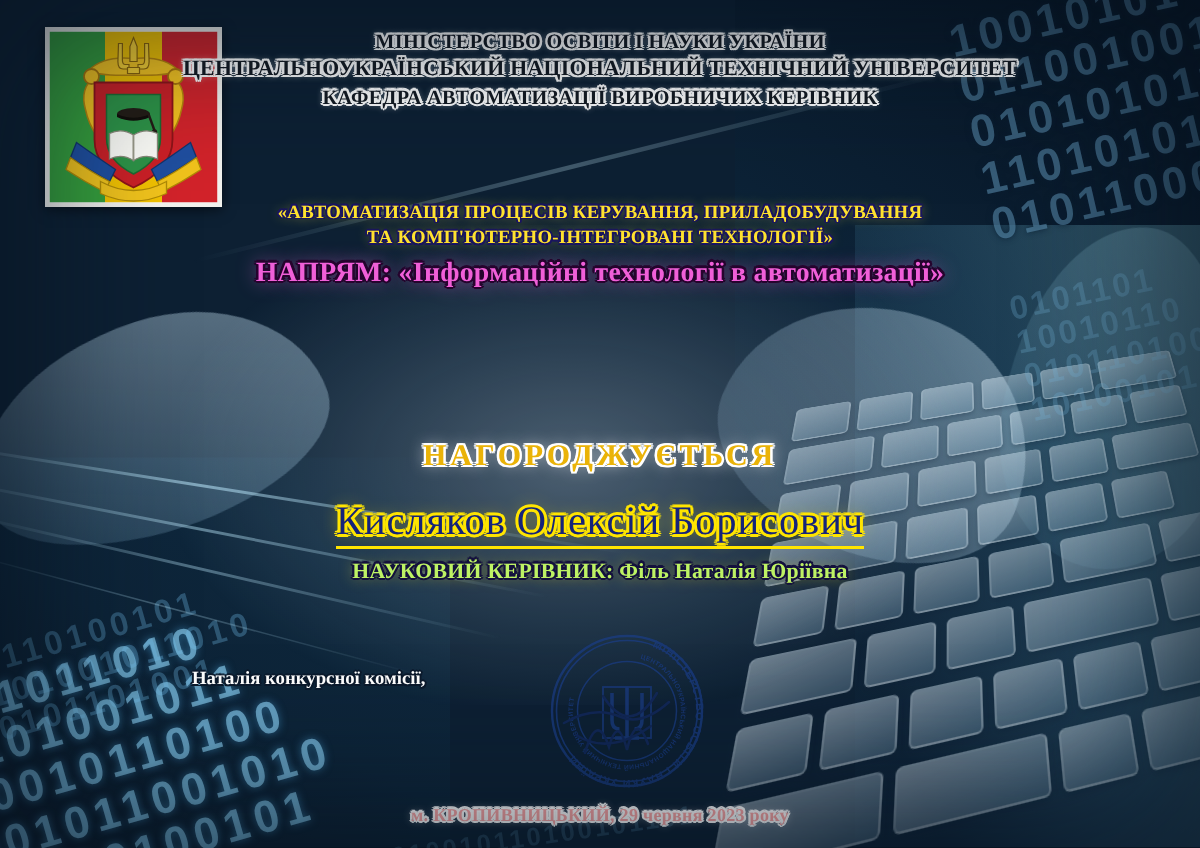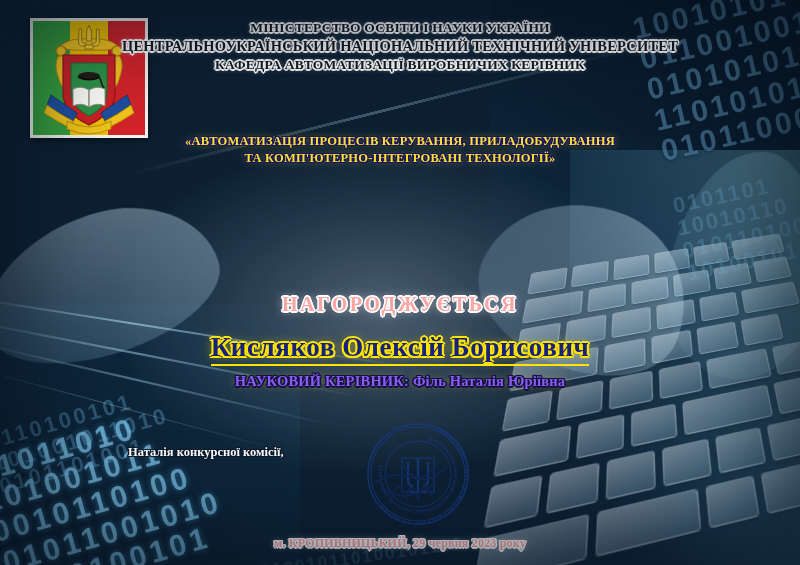--- a/index.html
+++ b/index.html
@@ -205,44 +205,44 @@
     text-shadow:
       -3px 0 0 #ffffff, 3px 0 0 #ffffff, 0 -3px 0 #ffffff, 0 3px 0 #ffffff,
       -2.2px -2.2px 0 #ffffff, 2.2px -2.2px 0 #ffffff, -2.2px 2.2px 0 #ffffff, 2.2px 2.2px 0 #ffffff,
       0 0 16px rgba(255,255,255,0.85),
       4px 5px 7px rgba(8,20,45,0.45);
   }
 
   .awarded{
     left:0;right:0;top:293px;
     font-weight:700;font-size:20px;letter-spacing:2.5px;
-    color:#fca5a5;
+    color:#eab308;
     text-shadow:
       -1.6px 0 0 #ffffff, 1.6px 0 0 #ffffff, 0 -1.6px 0 #ffffff, 0 1.6px 0 #ffffff,
       -1.2px -1.2px 0 #ffffff, 1.2px -1.2px 0 #ffffff, -1.2px 1.2px 0 #ffffff, 1.2px 1.2px 0 #ffffff,
       0 0 10px rgba(255,255,255,0.85);
   }
 
   .recipient-wrap{left:0;right:0;top:332px;}
   .recipient{
     display:inline-block;
-    font-weight:700;font-size:27px;letter-spacing:0.6px;
+    font-weight:400;font-size:27px;letter-spacing:0.6px;
     color:#15237a;
     border-bottom:2.5px solid #ffe500;
     padding-bottom:1px;
     text-shadow:
       -2px 0 0 #ffe500, 2px 0 0 #ffe500, 0 -2px 0 #ffe500, 0 2px 0 #ffe500,
       -1.5px -1.5px 0 #ffe500, 1.5px -1.5px 0 #ffe500, -1.5px 1.5px 0 #ffe500, 1.5px 1.5px 0 #ffe500,
       0 0 11px rgba(255,228,0,0.65);
   }
 
   .advisor{
     left:0;right:0;top:373px;
     font-weight:700;font-size:14.5px;letter-spacing:0.2px;
-    color:#8b5cf6;
+    color:#bef264;
     text-shadow:
       -1.5px 0 0 #14113d, 1.5px 0 0 #14113d, 0 -1.5px 0 #14113d, 0 1.5px 0 #14113d,
       -1.1px -1.1px 0 #14113d, 1.1px -1.1px 0 #14113d, -1.1px 1.1px 0 #14113d, 1.1px 1.1px 0 #14113d,
       0 0 9px rgba(255,230,40,0.55);
   }
 
   .sig-block{
     position:absolute;left:128px;top:444px;width:215px;
     text-align:left;
     font-weight:700;font-size:12.5px;line-height:1.42;
@@ -455,20 +455,21 @@
     </g>
   </svg>
 
   <div class="txt hdr" id="hdr1">МІНІСТЕРСТВО ОСВІТИ І НАУКИ УКРАЇНИ</div>
   <div class="txt hdr" id="hdr2">ЦЕНТРАЛЬНОУКРАЇНСЬКИЙ НАЦІОНАЛЬНИЙ ТЕХНІЧНИЙ УНІВЕРСИТЕТ</div>
   <div class="txt hdr" id="hdr3">КАФЕДРА АВТОМАТИЗАЦІЇ ВИРОБНИЧИХ КЕРІВНИК</div>
 
   <div class="txt theme" id="theme2">ТА КОМП'ЮТЕРНО-ІНТЕГРОВАНІ ТЕХНОЛОГІЇ»</div>
   <div class="txt theme" id="theme1">«АВТОМАТИЗАЦІЯ ПРОЦЕСІВ КЕРУВАННЯ, ПРИЛАДОБУДУВАННЯ</div>
 
+  <div class="txt direction">НАПРЯМ: «Інформаційні технології в автоматизації»</div>
 
 
   <div class="txt awarded">НАГОРОДЖУЄТЬСЯ</div>
 
   <div class="txt recipient-wrap">
     <span class="recipient">Кисляков Олексій Борисович</span>
   </div>
 
   <div class="txt advisor">НАУКОВИЙ КЕРІВНИК: Філь Наталія Юріївна</div>
 

